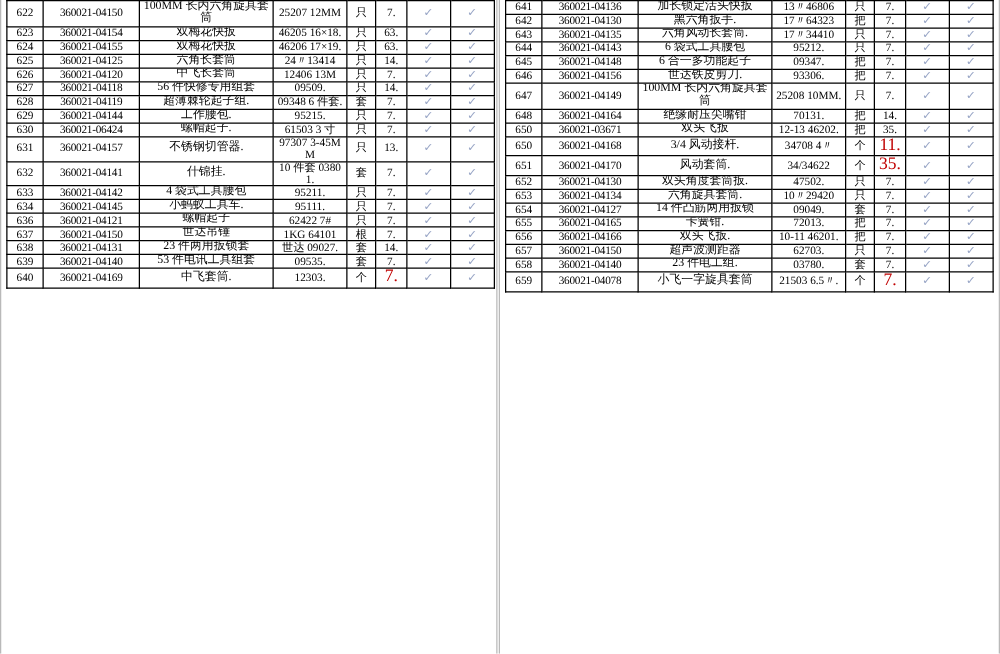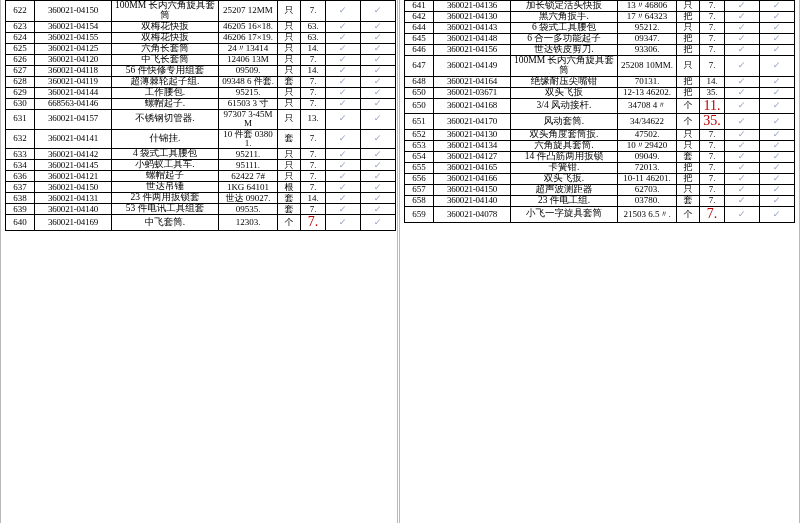--- a/index.html
+++ b/index.html
@@ -167,21 +167,21 @@
             <td class="c-code">360021-04144</td>
             <td class="c-name">工作腰包.</td>
             <td class="c-spec">95215.</td>
             <td class="c-unit">只</td>
             <td class="c-qty">7.</td>
             <td class="c-a mark-cell"><span>✓</span></td>
             <td class="c-b mark-cell"><span>✓</span></td>
           </tr>
           <tr>
             <td class="c-no">630</td>
-            <td class="c-code">668563-04146</td>
+            <td class="c-code">360021-06424</td>
             <td class="c-name">螺帽起子.</td>
             <td class="c-spec">61503 3 寸</td>
             <td class="c-unit">只</td>
             <td class="c-qty">7.</td>
             <td class="c-a mark-cell"><span>✓</span></td>
             <td class="c-b mark-cell"><span>✓</span></td>
           </tr>
           <tr>
             <td class="c-no">631</td>
             <td class="c-code">360021-04157</td>
@@ -293,20 +293,30 @@
             <td class="c-no">642</td>
             <td class="c-code">360021-04130</td>
             <td class="c-name">黑六角扳手.</td>
             <td class="c-spec">17〃64323</td>
             <td class="c-unit">把</td>
             <td class="c-qty">7.</td>
             <td class="c-a mark-cell"><span>✓</span></td>
             <td class="c-b mark-cell"><span>✓</span></td>
           </tr>
           <tr>
+            <td class="c-no">643</td>
+            <td class="c-code">360021-04135</td>
+            <td class="c-name">六角风动长套筒.</td>
+            <td class="c-spec">17〃34410</td>
+            <td class="c-unit">只</td>
+            <td class="c-qty">7.</td>
+            <td class="c-a mark-cell"><span>✓</span></td>
+            <td class="c-b mark-cell"><span>✓</span></td>
+          </tr>
+          <tr>
             <td class="c-no">644</td>
             <td class="c-code">360021-04143</td>
             <td class="c-name">6 袋式工具腰包</td>
             <td class="c-spec">95212.</td>
             <td class="c-unit">只</td>
             <td class="c-qty">7.</td>
             <td class="c-a mark-cell"><span>✓</span></td>
             <td class="c-b mark-cell"><span>✓</span></td>
           </tr>
           <tr>

